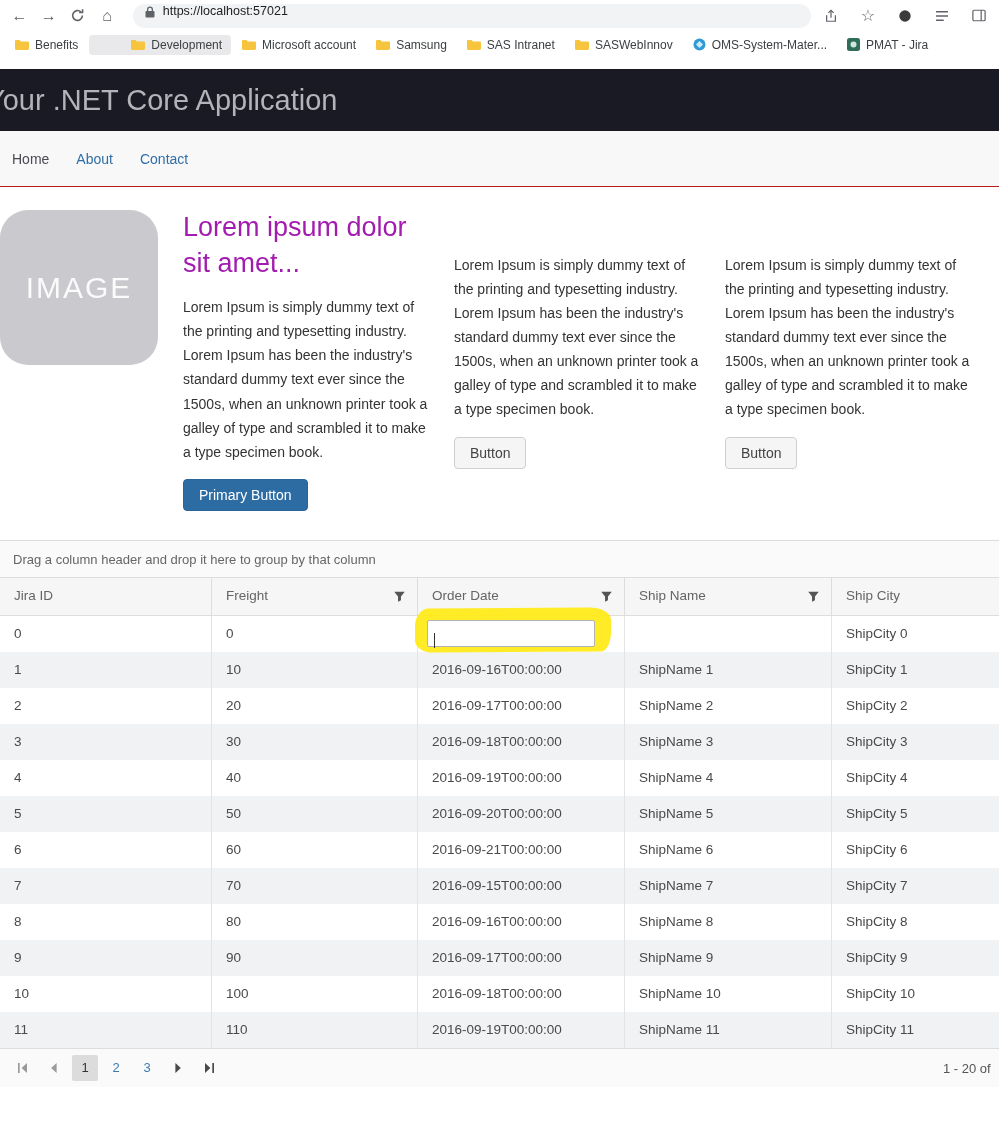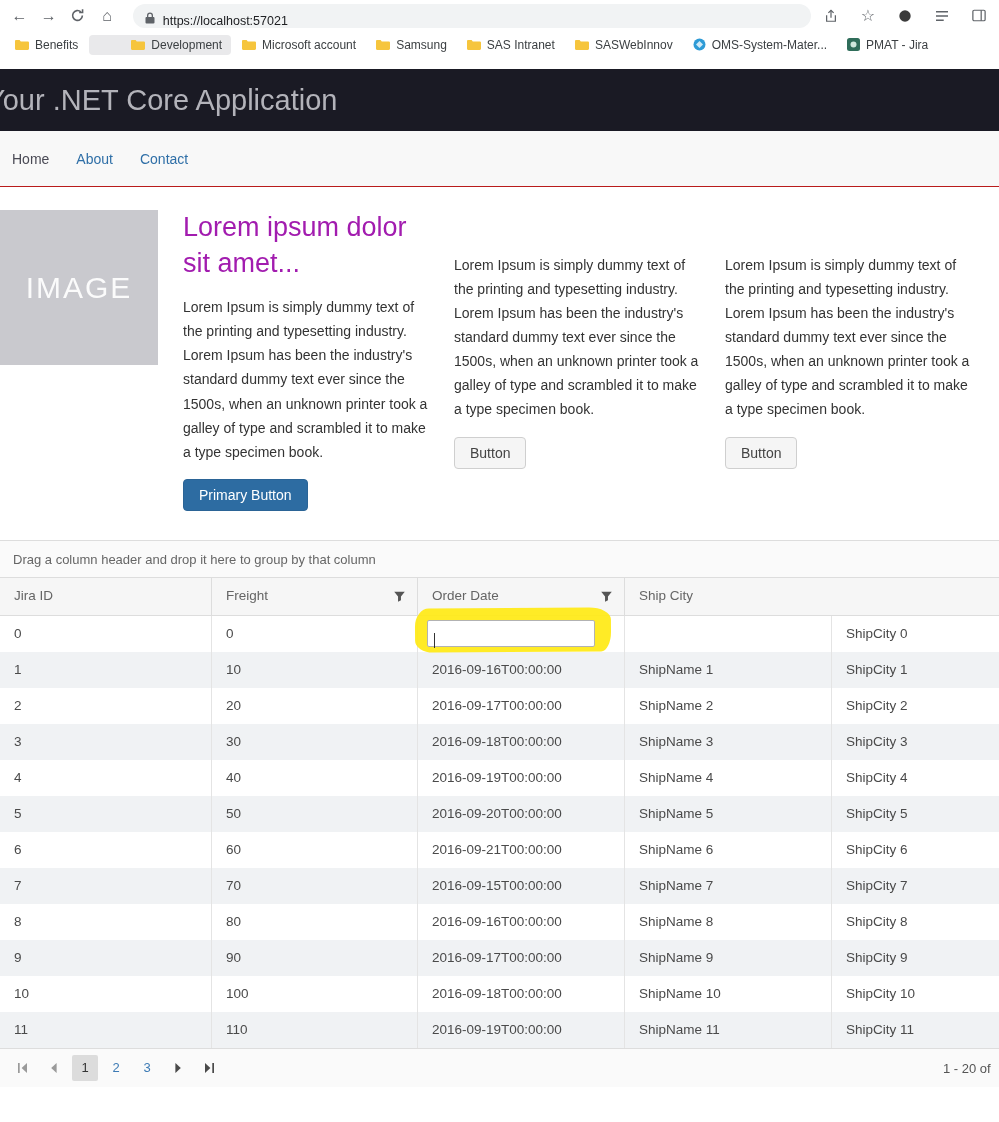--- a/index.html
+++ b/index.html
@@ -11,21 +11,21 @@
 
   
   .browser-chrome {
     height:31px; display:flex; align-items:center; padding:0 10px; gap:10px;
     background:#fff;
   }
   .chrome-btn { color:#5f6368; font-size:16px; width:20px; text-align:center; cursor:pointer; line-height:1; }
   .chrome-btn svg { display:block; margin:0 auto; }
   .addr-bar {
     width:706px; height:24px; background:#f1f3f4; border-radius:13px;
-    display:flex; align-items:flex-end; padding:0 12px; gap:8px; margin-left:6px;
+    display:flex; align-items:flex-start; padding:0 12px; gap:8px; margin-left:6px;
   }
   .addr-url { font-size:12.5px; color:#202124; }
   .chrome-right { margin-left:auto; display:flex; gap:17px; align-items:center; color:#5f6368; }
 
   
   .bookmarks-bar { height:27px; display:flex; align-items:center; padding:0 6px; gap:2px; background:#fff; }
   .bookmark { display:flex; align-items:center; gap:6px; font-size:12px; color:#3c4043; padding:3px 9px; border-radius:4px; cursor:pointer; white-space:nowrap; }
   .bookmark.active { background:#e9e9eb;padding-left:42px; }
   .bookmark svg { display:block; }
 
@@ -33,21 +33,21 @@
   .app-header { height:62px; background:#1a1a24; margin-top:11px; display:flex; align-items:center; overflow:hidden; }
   .app-title { color:#b3b3ba; font-size:29px; font-weight:400; margin-left:-14px; white-space:nowrap; }
   .app-nav { height:56px; background:#f8f8f8; border-bottom:1px solid #b91c1c; display:flex; align-items:center; gap:27px; padding-left:12px; }
   .nav-link { font-size:14px; color:#2f6fa7; text-decoration:none; cursor:pointer; }
   .nav-link.active { color:#4a4a55; }
 
   
   .content { padding-top:21px; }
   .hero { display:flex; align-items:flex-start; }
   .image-box { width:158px; height:155px; background:#c9c9ce; color:rgba(255,255,255,.92);
-    font-size:30px; letter-spacing:2px; display:flex; align-items:center; justify-content:center; margin-top:2px; }
+    font-size:30px; letter-spacing:2px; display:flex; align-items:center; justify-content:center; margin-top:2px;border-radius:28px; }
   .hero-col { width:252px; }
   .col-a { margin-left:25px; }
   .col-b, .col-c { margin-left:19px; padding-top:45px; }
   .hero-heading { font-size:27px; color:#a21caf; line-height:1.32; margin:2px 0 14px 0; font-weight:400; }
   .hero-text { font-size:14px; color:#333; line-height:1.72; margin:0; }
   .btn { display:inline-block; font-size:14px; padding:7px 15px; border-radius:4px; border:1px solid transparent; margin-top:15px; cursor:pointer; font-family:inherit; }
   .btn-primary { background:#2d6ca2; color:#fff; border-color:#2b6496; }
   .btn-default { background:#f5f5f5; color:#444; border-color:#cfcfcf; }
 
   
@@ -214,20 +214,23 @@
   </div>
 
   <div class="grid">
     <div class="group-bar">Drag a column header and drop it here to group by that column</div>
     <div class="grid-head" id="gridhead">
         <div class="hcell w0"><span>Jira ID</span></div>
         <div class="hcell w1"><span>Freight</span><svg class="funnel" width="13" height="13" viewBox="0 0 16 16">
             <path fill="#555" d="M1.5 2h13L9.8 7.9v4.6l-3.6 2.1V7.9z"></path>
           </svg></div>
         <div class="hcell w2"><span>Order Date</span><svg class="funnel" width="13" height="13" viewBox="0 0 16 16">
+            <path fill="#555" d="M1.5 2h13L9.8 7.9v4.6l-3.6 2.1V7.9z"></path>
+          </svg></div>
+        <div class="hcell w3"><span>Ship Name</span><svg class="funnel" width="13" height="13" viewBox="0 0 16 16">
             <path fill="#555" d="M1.5 2h13L9.8 7.9v4.6l-3.6 2.1V7.9z"></path>
           </svg></div>
         <div class="hcell w4"><span>Ship City</span></div>
       </div>
     <div id="gridbody">
         <div class="grid-row">
           <div class="cell w0">0</div>
           <div class="cell w1">0</div>
           <div class="cell w2 edit">
             <div class="marker"></div>

